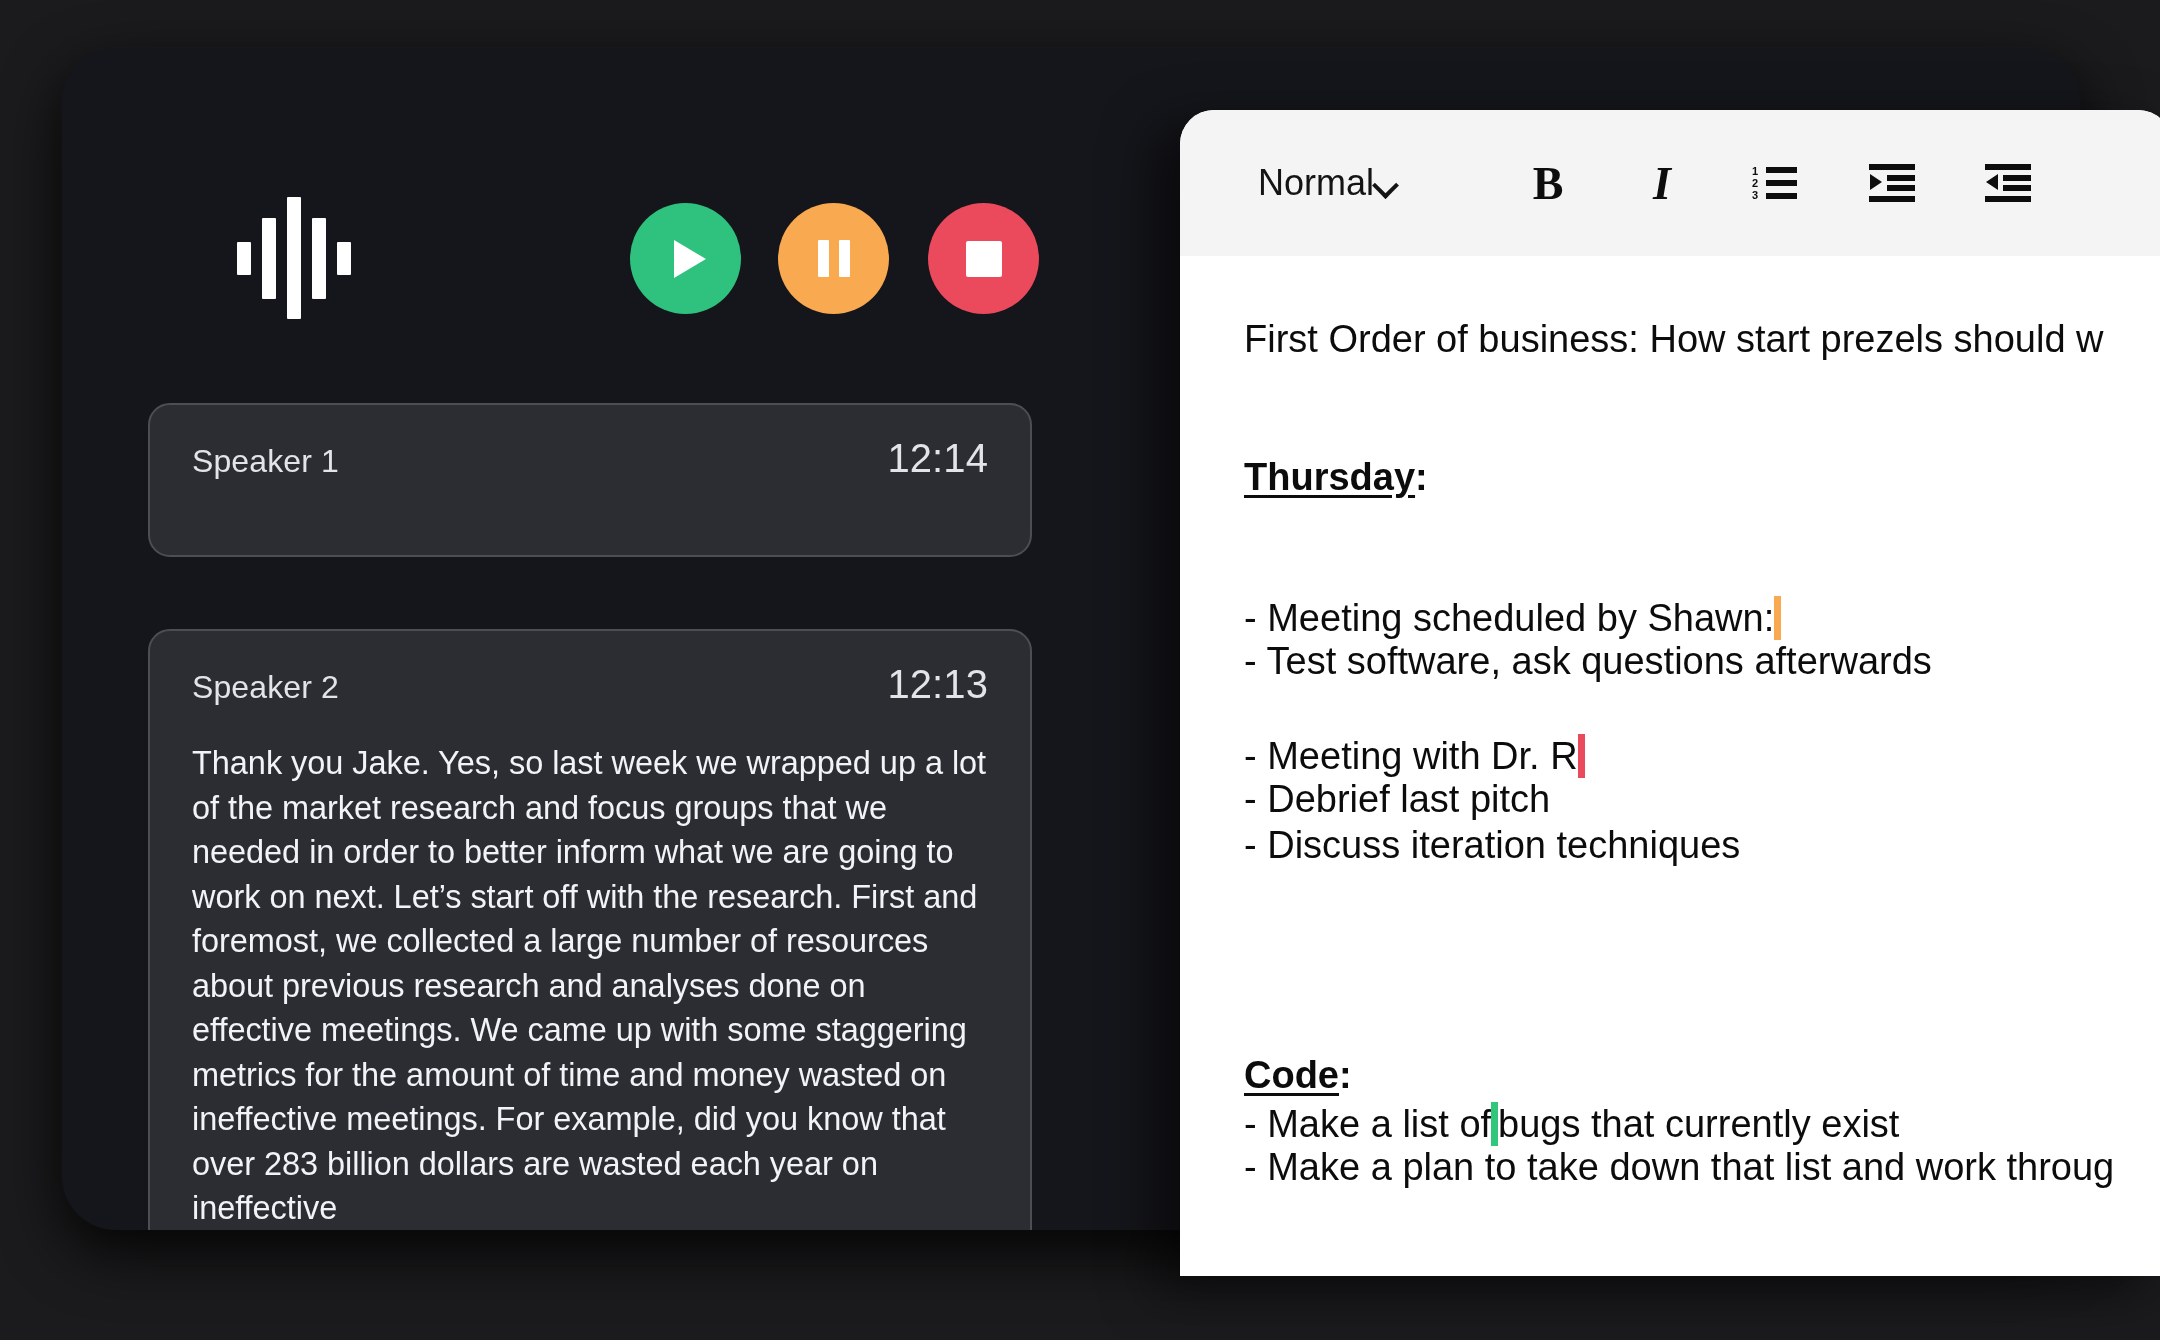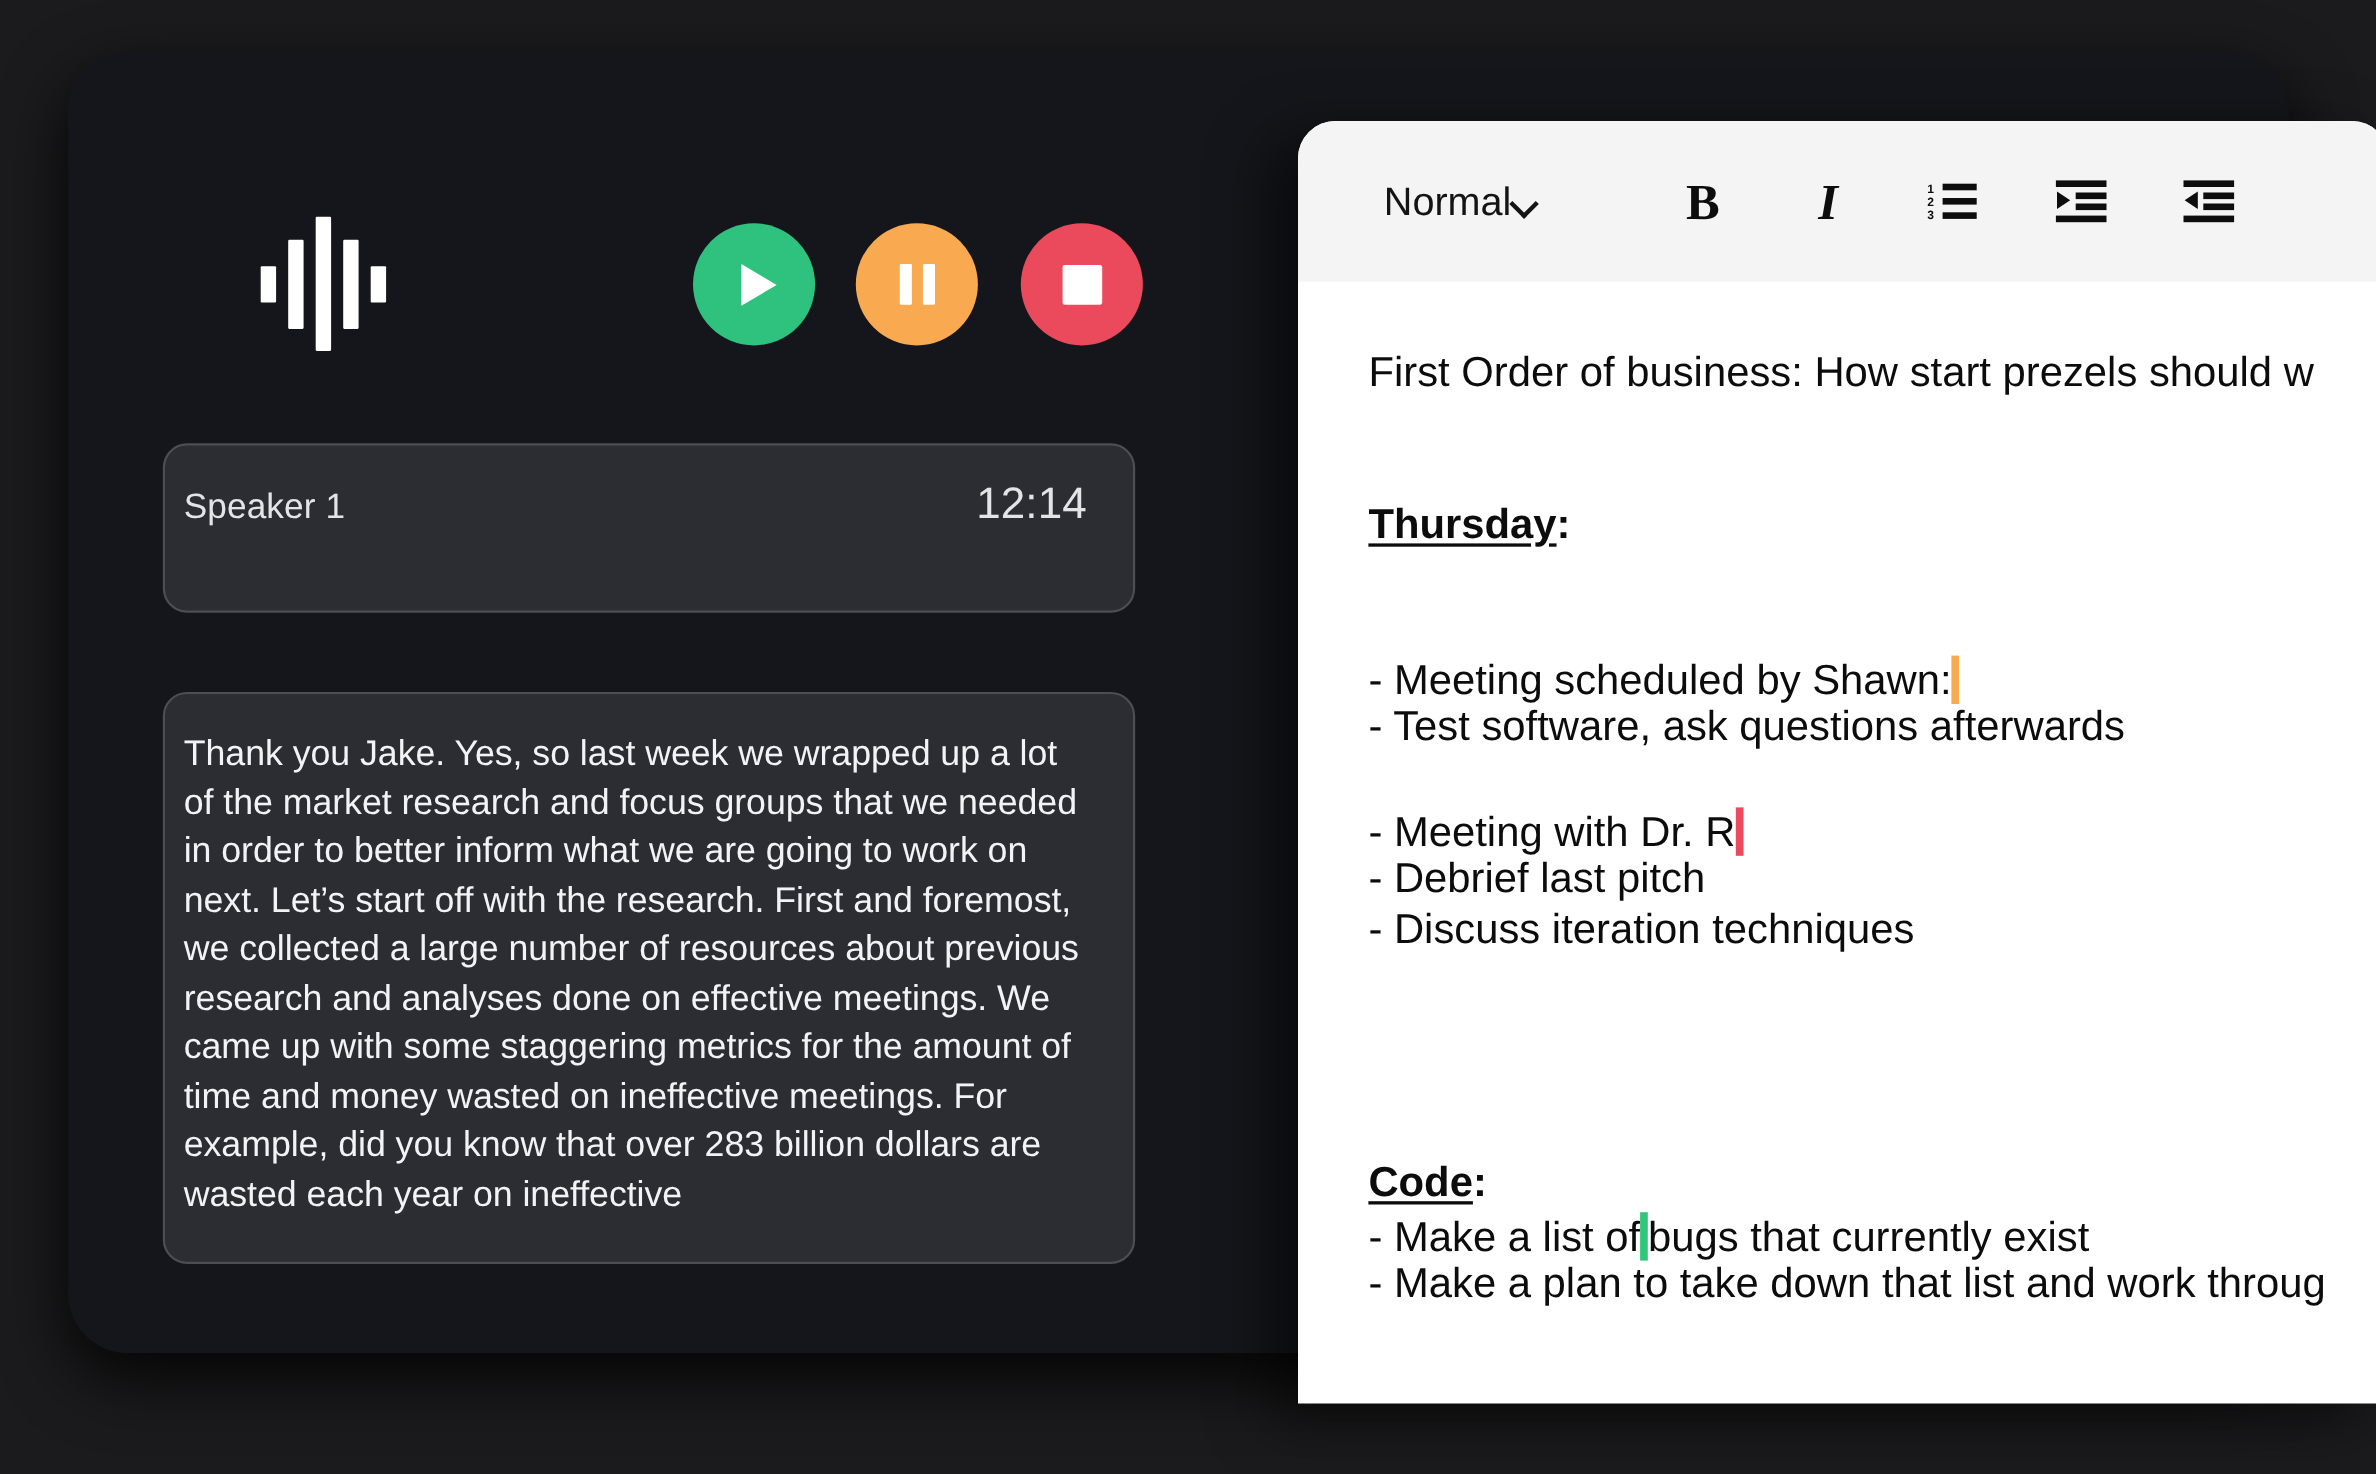--- a/index.html
+++ b/index.html
@@ -74,21 +74,21 @@
     position:absolute;
     left:0; top:300px; right:0; bottom:0;
     padding:55px 0 0 0;
   }
   .speaker-card{
     position:relative;
     margin:0 86px 72px 86px;
     background:#2c2d33;
     border:2px solid #4c4d55;
     border-radius:22px;
-    padding:31px 42px 40px 17px;
+    padding:31px 42px 40px 42px;
   }
   .card-head{
     display:flex; align-items:baseline; justify-content:space-between;
     margin-bottom:34px;
   }
   .speaker-name{ color:#e3e4e8; font-size:32px; letter-spacing:.1px; }
   .speaker-time{ color:#e3e4e8; font-size:40px; letter-spacing:.1px; }
   .speaker-text{
     color:#f2f3f6; font-size:32.5px; line-height:1.37;
     letter-spacing:-.05px;
@@ -196,20 +196,24 @@
     <div id="transcript-list">
 
       <article class="speaker-card">
         <div class="card-head">
           <span class="speaker-name">Speaker 1</span>
           <span class="speaker-time">12:14</span>
         </div>
       </article>
 
       <article class="speaker-card">
+        <div class="card-head">
+          <span class="speaker-name">Speaker 2</span>
+          <span class="speaker-time">12:13</span>
+        </div>
         <p class="speaker-text">Thank you Jake. Yes, so last week we wrapped up a lot of the market research and focus groups that we needed in order to better inform what we are going to work on next. Let’s start off with the research. First and foremost, we collected a large number of resources about previous research and analyses done on effective meetings. We came up with some staggering metrics for the amount of time and money wasted on ineffective meetings. For example, did you know that over 283 billion dollars are wasted each year on ineffective</p>
       </article>
 
     </div>
   </section>
 
   <section id="editor-panel">
 
     <div id="editor-toolbar">
 

